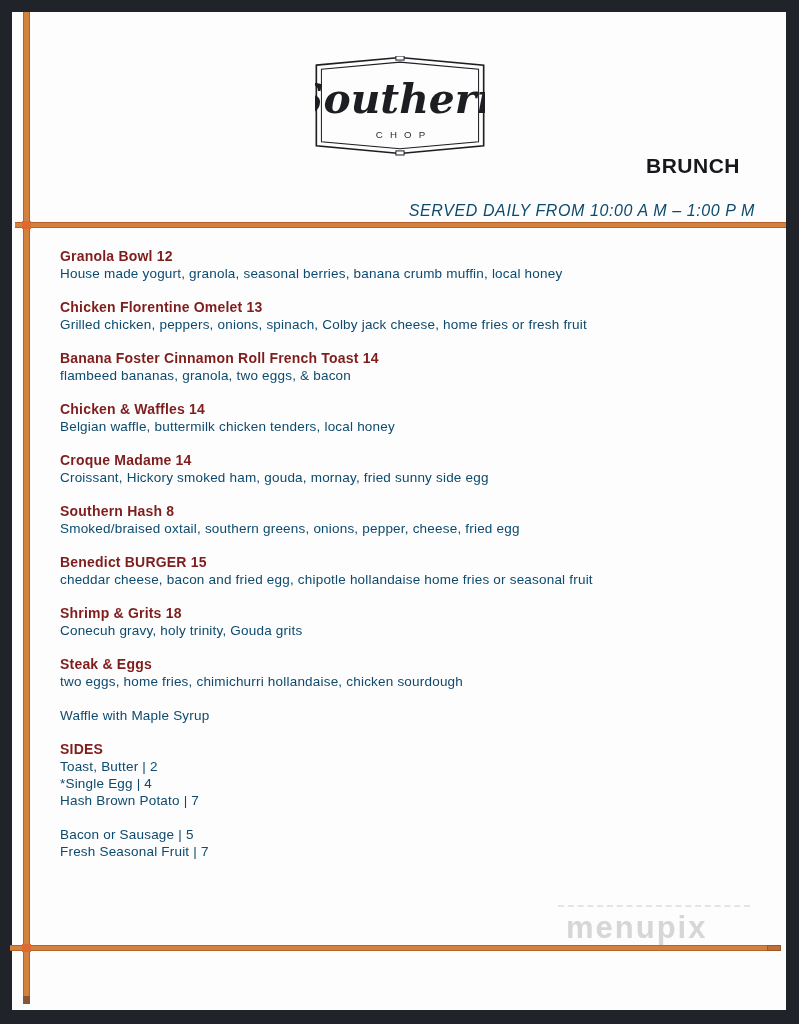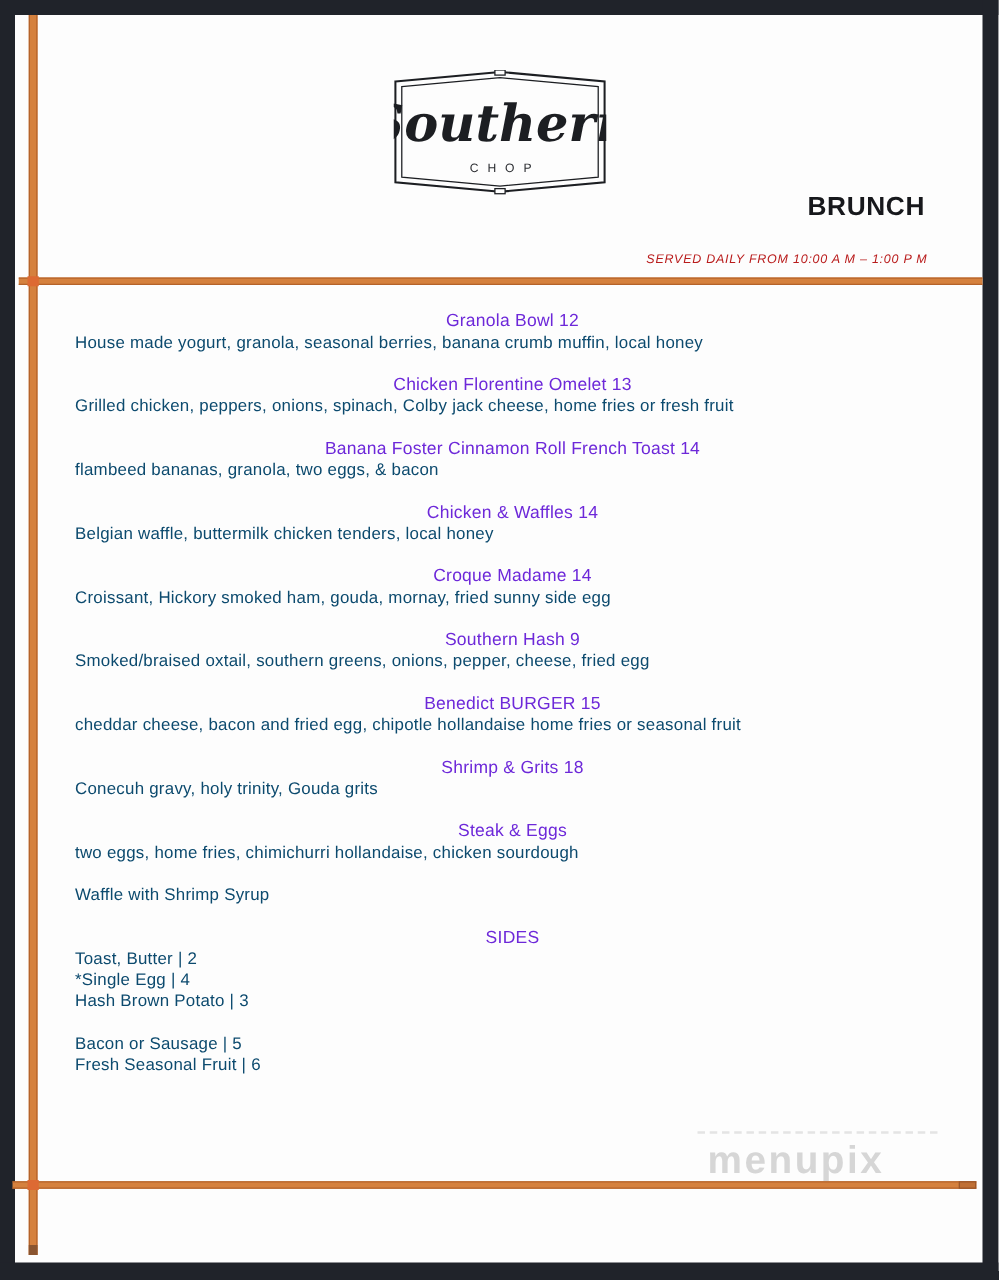--- a/index.html
+++ b/index.html
@@ -55,30 +55,30 @@
     letter-spacing: 7px;
     fill: #2a2c30;
   }
 
   
   .brunch {
     position:absolute; right:59px; top:154px;
     font-size:21px; font-weight:bold; letter-spacing:0.5px; color:#17181c;text-align:right;
   }
   .served {
-    position:absolute; right:57px; top:202px;
-    font-style:italic; font-size:10px; letter-spacing:0.6px; color:#b91c1c;
+    position:absolute; right:44px; top:202px;
+    font-style:italic; font-size:16px; letter-spacing:0.6px; color:#0c4a6e;
   }
 
   
   .menu { position:absolute; left:60px; top:248px; width:700px; }
   .menu-item { margin-bottom:17px; }
   .mi-title {
-    font-size:14px; font-weight:normal; line-height:17px;
-    letter-spacing:0.2px; color:#6d28d9;text-align:center;
+    font-size:14px; font-weight:bold; line-height:17px;
+    letter-spacing:0.2px; color:#7f1d1d;
   }
   .mi-line {
     font-size:13.5px; line-height:17px;
     letter-spacing:0.2px; color:#0c4a6e;
   }
 
   
   .wm-dashes {
     position:absolute; left:558px; top:905px; width:192px; height:0;
     border-top:2px dashed #e4e4e4;
@@ -135,47 +135,47 @@
       </div>
       <div class="menu-item">
     <h3 class="mi-title">Chicken &amp; Waffles 14</h3>
   <p class="mi-line">Belgian waffle, buttermilk chicken tenders, local honey</p>
       </div>
       <div class="menu-item">
     <h3 class="mi-title">Croque Madame 14</h3>
   <p class="mi-line">Croissant, Hickory smoked ham, gouda, mornay, fried sunny side egg</p>
       </div>
       <div class="menu-item">
-    <h3 class="mi-title">Southern Hash 9</h3>
+    <h3 class="mi-title">Southern Hash 8</h3>
   <p class="mi-line">Smoked/braised oxtail, southern greens, onions, pepper, cheese, fried egg</p>
       </div>
       <div class="menu-item">
     <h3 class="mi-title">Benedict BURGER 15</h3>
   <p class="mi-line">cheddar cheese, bacon and fried egg, chipotle hollandaise home fries or seasonal fruit</p>
       </div>
       <div class="menu-item">
     <h3 class="mi-title">Shrimp &amp; Grits 18</h3>
   <p class="mi-line">Conecuh gravy, holy trinity, Gouda grits</p>
       </div>
       <div class="menu-item">
     <h3 class="mi-title">Steak &amp; Eggs</h3>
   <p class="mi-line">two eggs, home fries, chimichurri hollandaise, chicken sourdough</p>
       </div>
       <div class="menu-item">
-  <p class="mi-line">Waffle with Shrimp Syrup</p>
+  <p class="mi-line">Waffle with Maple Syrup</p>
       </div>
       <div class="menu-item">
     <h3 class="mi-title">SIDES</h3>
   <p class="mi-line">Toast, Butter | 2</p>
         <p class="mi-line">*Single Egg | 4</p>
-        <p class="mi-line">Hash Brown Potato | 3</p>
+        <p class="mi-line">Hash Brown Potato | 7</p>
       </div>
       <div class="menu-item">
 
   <p class="mi-line">Bacon or Sausage | 5</p>
-        <p class="mi-line">Fresh Seasonal Fruit | 6</p>
+        <p class="mi-line">Fresh Seasonal Fruit | 7</p>
       </div>
     </div>
 
   <div class="wm-dashes"></div>
   <div class="watermark">menupix</div>
 
 </div>
 
 </body></html>

